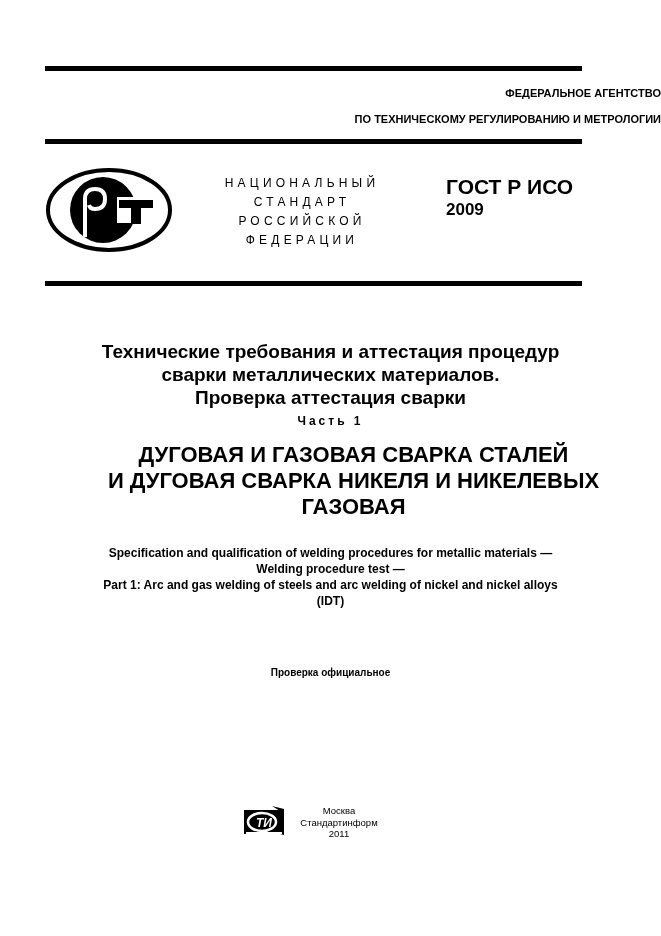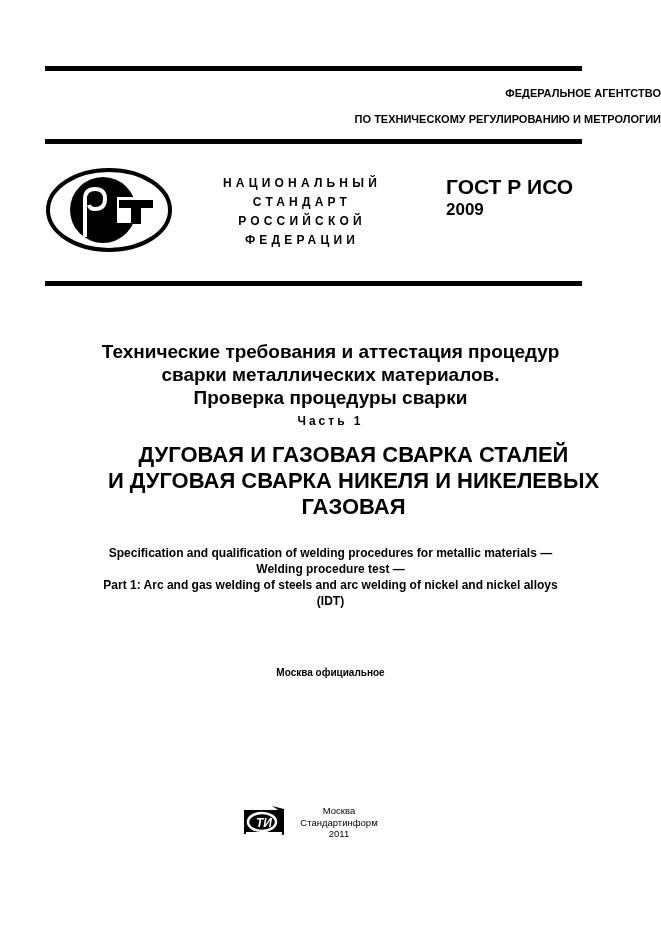--- a/index.html
+++ b/index.html
@@ -39,21 +39,21 @@
       top: 167px;
       width: 130px;
       height: 86px;
     }
     .national {
       position: absolute;
       left: 196px;
       top: 174px;
       width: 212px;
       text-align: center;
-      font-weight: bold;
+      font-weight: normal;
       font-size: 12px;
       letter-spacing: 4.2px;
       line-height: 19px;
     }
     .gost {
       position: absolute;
       left: 446px;
       top: 175px;
       font-weight: bold;
       font-size: 21px;
@@ -166,39 +166,39 @@
 <div class="gost">
   <div>ГОСТ Р ИСО</div>
   <div class="year">2009</div>
 </div>
 
 <div class="rule" style="top:281px;"></div>
 
 <div class="title">
   <div>Технические требования и аттестация процедур</div>
   <div>сварки металлических материалов.</div>
-  <div>Проверка процедуры сварки</div>
+  <div>Проверка аттестация сварки</div>
 </div>
 
 <div class="part">Часть 1</div>
 
 <div class="subtitle">
   <div>ДУГОВАЯ И ГАЗОВАЯ СВАРКА СТАЛЕЙ</div>
   <div>И ДУГОВАЯ СВАРКА НИКЕЛЯ И НИКЕЛЕВЫХ</div>
   <div>ГАЗОВАЯ</div>
 </div>
 
 <div class="iso">
   <div>Specification and qualification of welding procedures for metallic materials —</div>
   <div>Welding procedure test —</div>
   <div>Part 1:  Arc and gas welding of steels and arc welding of nickel and nickel alloys</div>
   <div>(IDT)</div>
 </div>
 
-<div class="edition">Москва официальное</div>
+<div class="edition">Проверка официальное</div>
 
 <div class="publisher-logo">
   <svg width="44" height="32" viewBox="0 0 44 32">
     <rect x="2" y="5" width="38" height="24" fill="#000"></rect>
     <path d="M30 1 L42 4 L42 30 L38 29 L38 6 Z" fill="#000"></path>
     <rect x="4" y="27" width="36" height="2" fill="#fff"></rect>
     <ellipse cx="20" cy="17" rx="14" ry="9" fill="none" stroke="#fff" stroke-width="2.5"></ellipse>
     <text x="14" y="22" font-family="Liberation Sans, sans-serif" font-weight="bold" font-style="italic" font-size="12" fill="#fff">ТИ</text>
   </svg>
 </div>

